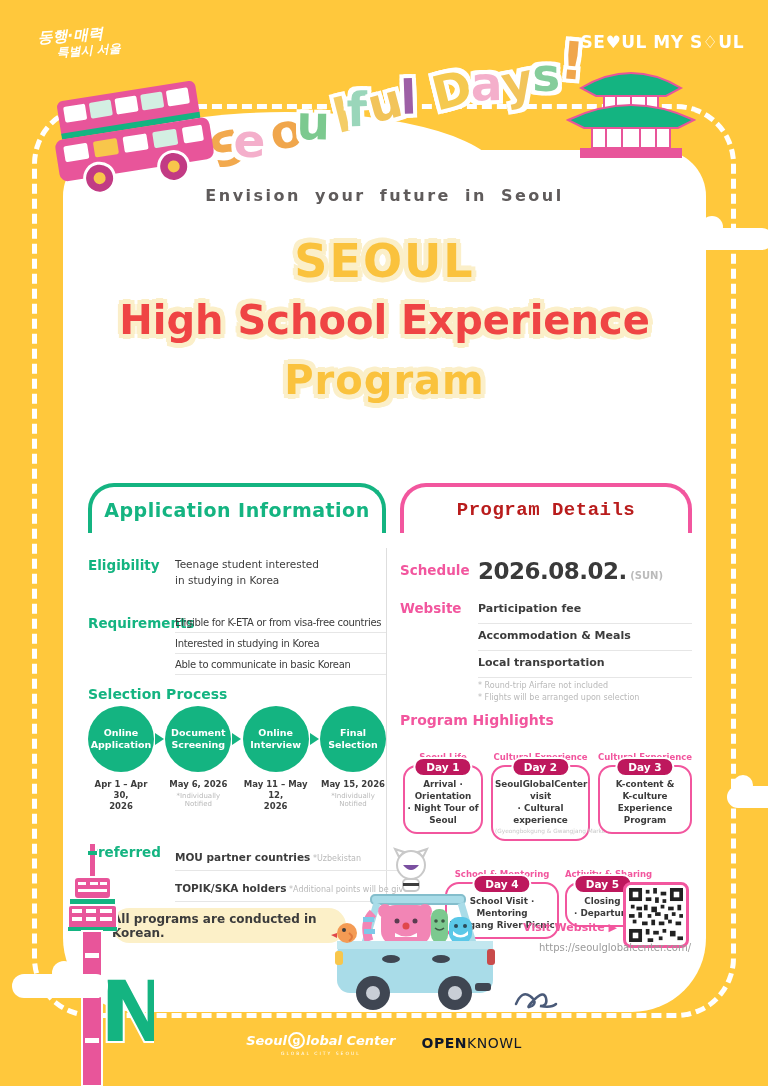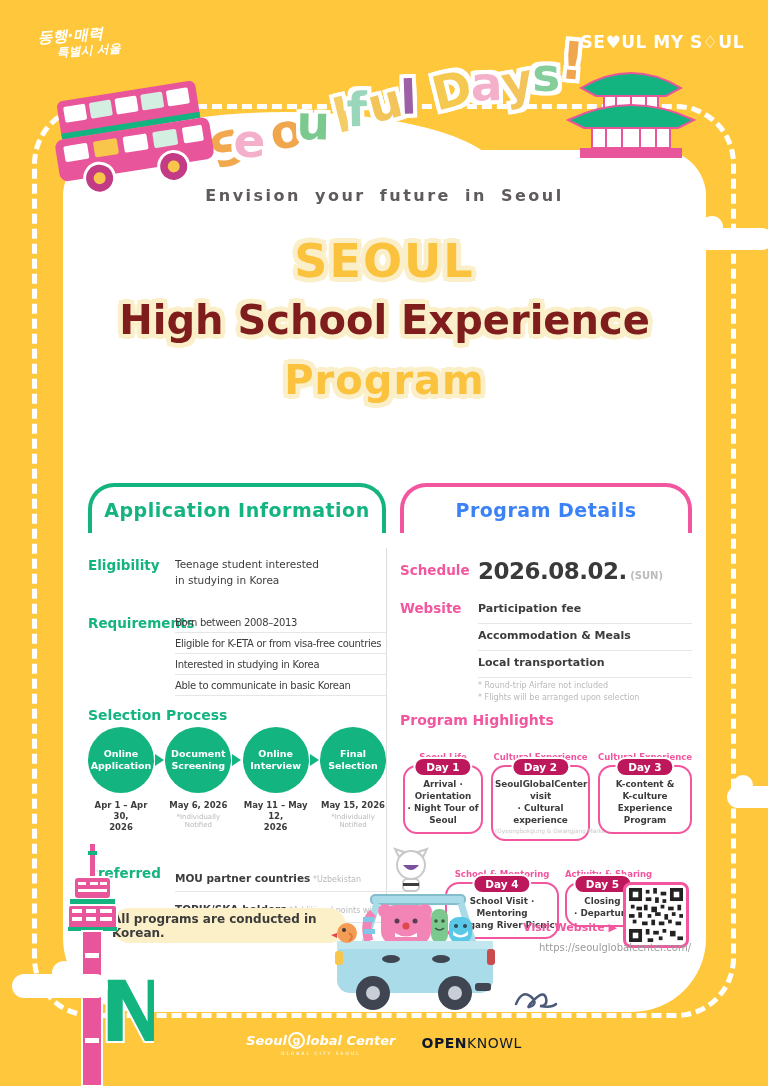--- a/index.html
+++ b/index.html
@@ -60,34 +60,34 @@
     background:#fff; border-radius:46px 46px 74px 74px; z-index:2; }
   .card::before { content:''; position:absolute; left:8px; top:-38px; width:430px; height:130px;
     background:#fff; border-radius:50%; }
 
   .tagline { position:absolute; left:0; right:0; top:36px; text-align:center;
     font-size:16px; font-weight:800; letter-spacing:2.5px; word-spacing:6px; color:#5F5B5B; }
   .big-title { position:absolute; left:0; right:0; text-align:center; font-weight:800; line-height:1;
     text-shadow:-4px -4px 0 #FBEFC9,4px -4px 0 #FBEFC9,-4px 4px 0 #FBEFC9,4px 4px 0 #FBEFC9,
                 -5px 0 0 #FBEFC9,5px 0 0 #FBEFC9,0 -5px 0 #FBEFC9,0 5px 0 #FBEFC9; }
   #title1 { top:88px;  font-size:46px; color:#FAC23D; letter-spacing:2px; }
-  #title2 { top:150px; font-size:40px; color:#7f1d1d; letter-spacing:0; }
+  #title2 { top:150px; font-size:40px; color:#ef4444; letter-spacing:0; }
   #title3 { top:210px; font-size:40px; color:#FAC23D; letter-spacing:1px; }
 
   .divider { position:absolute; left:323px; top:398px; width:1px; height:412px; background:#DEDEDE; }
 
   .col { position:absolute; top:333px; }
   .col-left  { left:25px;  width:298px; }
   .col-right { left:337px; width:292px; }
 
   .sec-head { height:50px; border:4px solid; border-bottom:none; border-radius:26px 26px 0 0;
     display:flex; align-items:center; justify-content:center;
     font-size:19px; font-weight:800; letter-spacing:0.5px; }
   .sec-head.green { border-color:#14B481; color:#14B481; }
-  .sec-head.pink  { border-color:#F2569E; color:#3b82f6; }
+  .sec-head.pink  { border-color:#F2569E; color:#b91c1c;font-family:Liberation Mono, monospace; }
 
   .lbl { font-weight:800; font-size:13.5px; flex:0 0 auto; }
   .lbl.green { color:#14B481; } .lbl.pink { color:#F2569E; }
   .row { display:flex; }
   .val { font-size:10.5px; color:#3C3C3C; line-height:1.5; white-space:pre-line; }
 
   .elig-row { margin-top:24px; } .elig-row .lbl { width:87px; }
   .req-row  { margin-top:26px; } .req-row .lbl { width:87px; }
   .req-list { flex:1; }
   .req-item { font-size:10px; letter-spacing:-0.3px; white-space:nowrap;
@@ -244,21 +244,20 @@
 
     <div class="row elig-row">
       <div class="lbl green">Eligibility</div>
       <div class="val">Teenage student interested
 in studying in Korea</div>
     </div>
 
     <div class="row req-row">
       <div class="lbl green">Requirements</div>
       <div class="req-list">
-        <div class="req-item">Born between 2008–2013</div>
         <div class="req-item">Eligible for K-ETA or from visa-free countries</div>
         <div class="req-item">Interested in studying in Korea</div>
         <div class="req-item">Able to communicate in basic Korean</div>
       </div>
     </div>
 
     <div class="sel-title">Selection Process</div>
     <div class="steps">
       <div class="step">
         <div class="step-circle">Online

